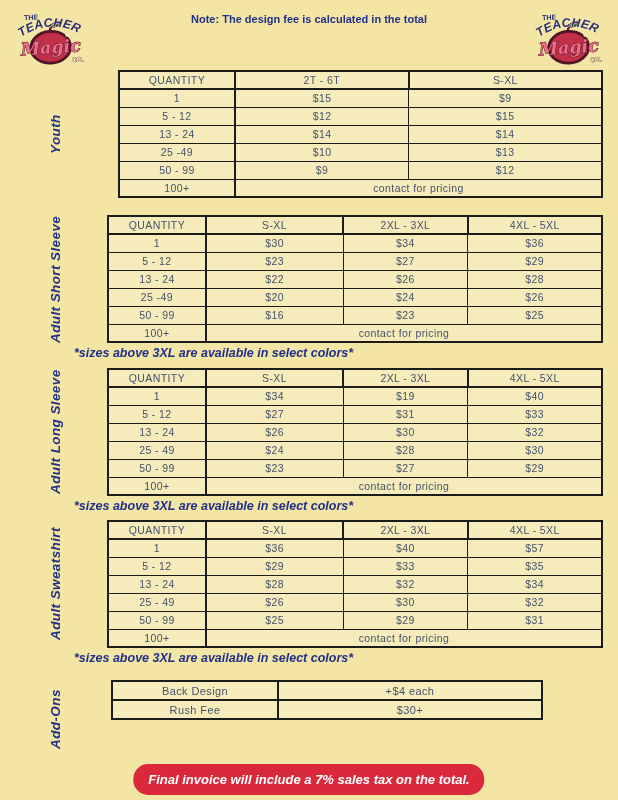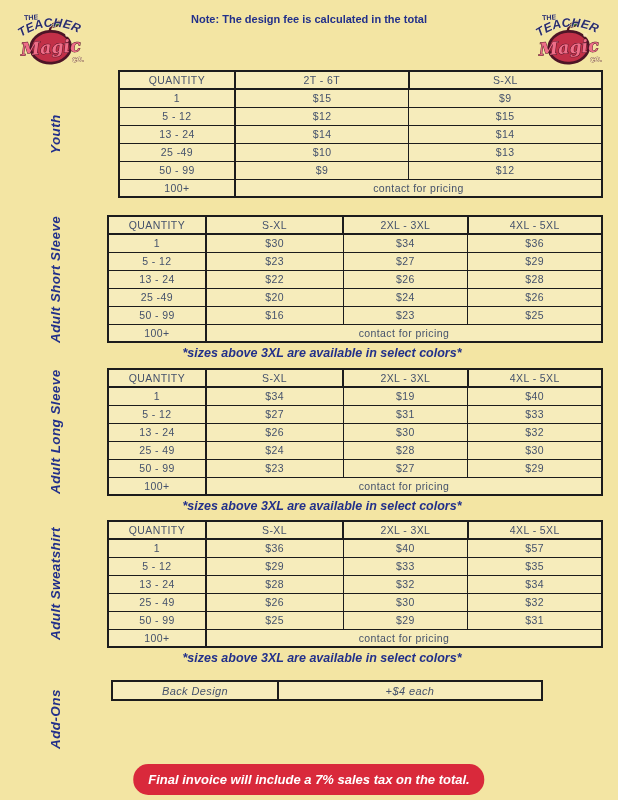--- a/index.html
+++ b/index.html
@@ -62,21 +62,21 @@
     height:18px;padding:0 2px;
     font-size:10.5px;color:var(--table-text);
     text-align:center;vertical-align:middle;
     letter-spacing:.4px;white-space:nowrap;overflow:hidden;
   }
   thead th{border-width:2px;font-weight:400}
   tbody td:first-child{border-right-width:2px}
   .addons td{height:19px;font-size:11px}
   .addons tr:first-child td{border-bottom-width:2px}
   .note{
-    margin-top:3px;width:100%;text-align:center;
+    margin-top:3px;width:100%;
     font-style:italic;font-weight:700;font-size:12.5px;color:var(--navy);
   }
   
   .banner{
     position:absolute;top:764px;left:50%;transform:translateX(-50%);
     background:var(--banner-red);color:var(--banner-text);
     font-style:italic;font-weight:700;font-size:13px;
     padding:8px 15px;border-radius:15px;white-space:nowrap;
   }
 </style>
@@ -337,28 +337,32 @@
             <td>100+</td>
             <td colspan="3">contact for pricing</td>
           </tr>
         </tbody>
       </table>
       <div class="note">*sizes above 3XL are available in select colors*</div>
     </div>
     <div class="side-label" style="height: 128px;">Adult Sweatshirt</div>
   </div>
 <div class="section" style="top: 680px;">
-    <div class="table-wrap" style="left: 78px; width: 432px; font-style: italic;">
+    <div class="table-wrap" style="left: 78px; width: 432px;">
       <table class="addons">
         <colgroup>
           <col style="width: 38.6%;">
           <col style="width: 61.4%;">
         </colgroup>
         <tbody>
           <tr>
             <td>Back Design</td>
             <td>+$4 each</td>
           </tr>
+          <tr>
+            <td>Rush Fee</td>
+            <td>$30+</td>
+          </tr>
         </tbody>
       </table>
     </div>
     <div class="side-label" style="height: 78px;">Add-Ons</div>
   </div>
 
 </body></html>

